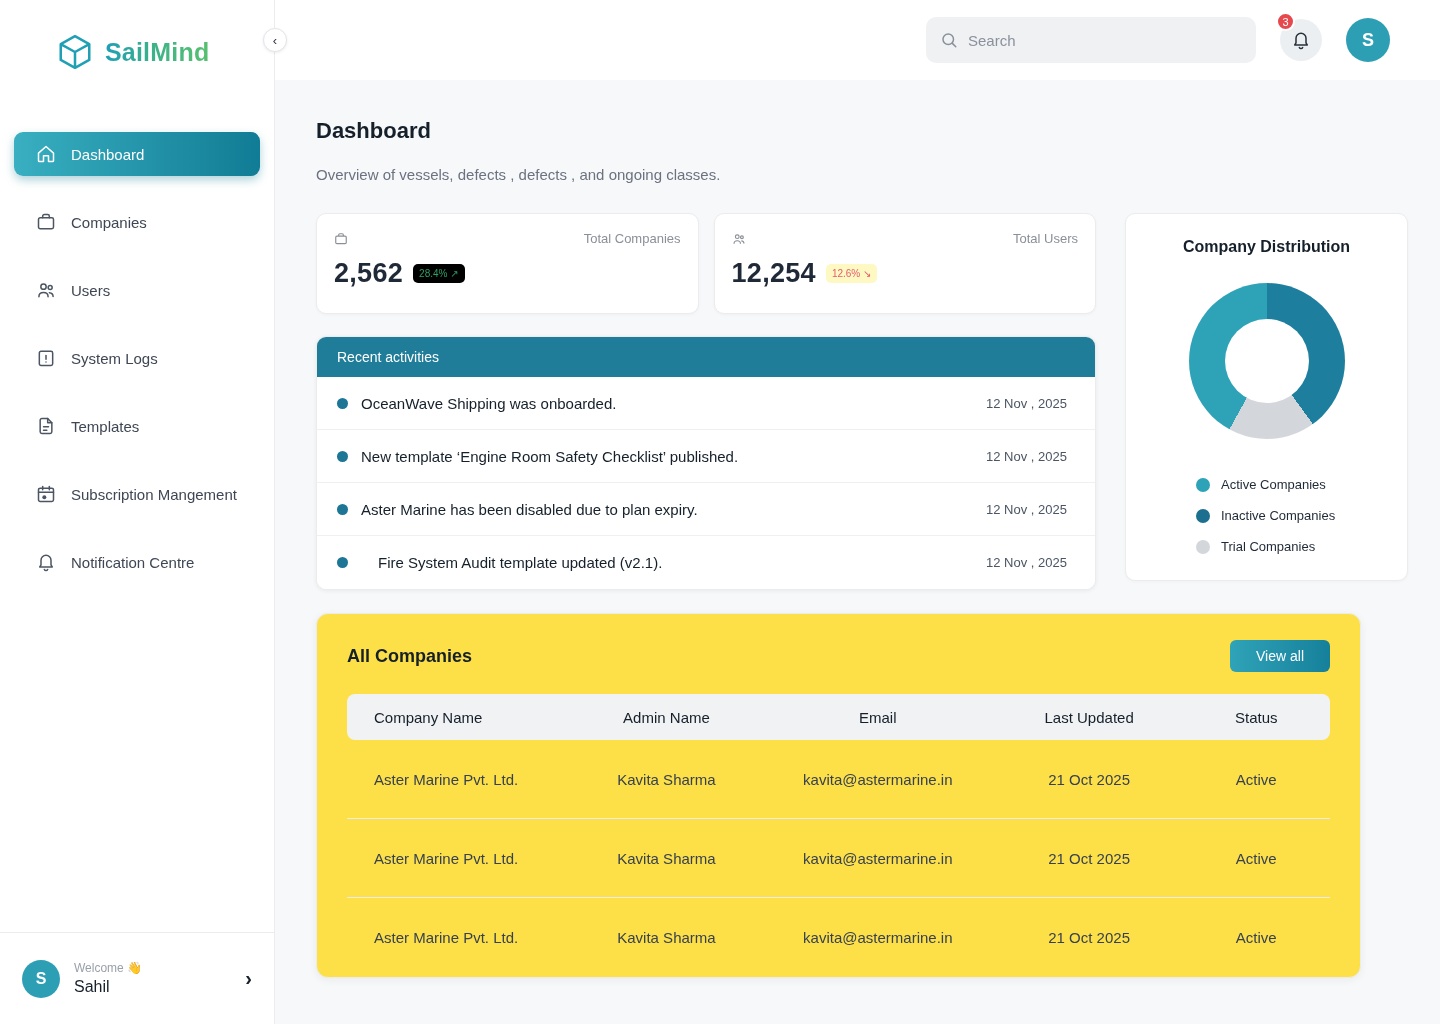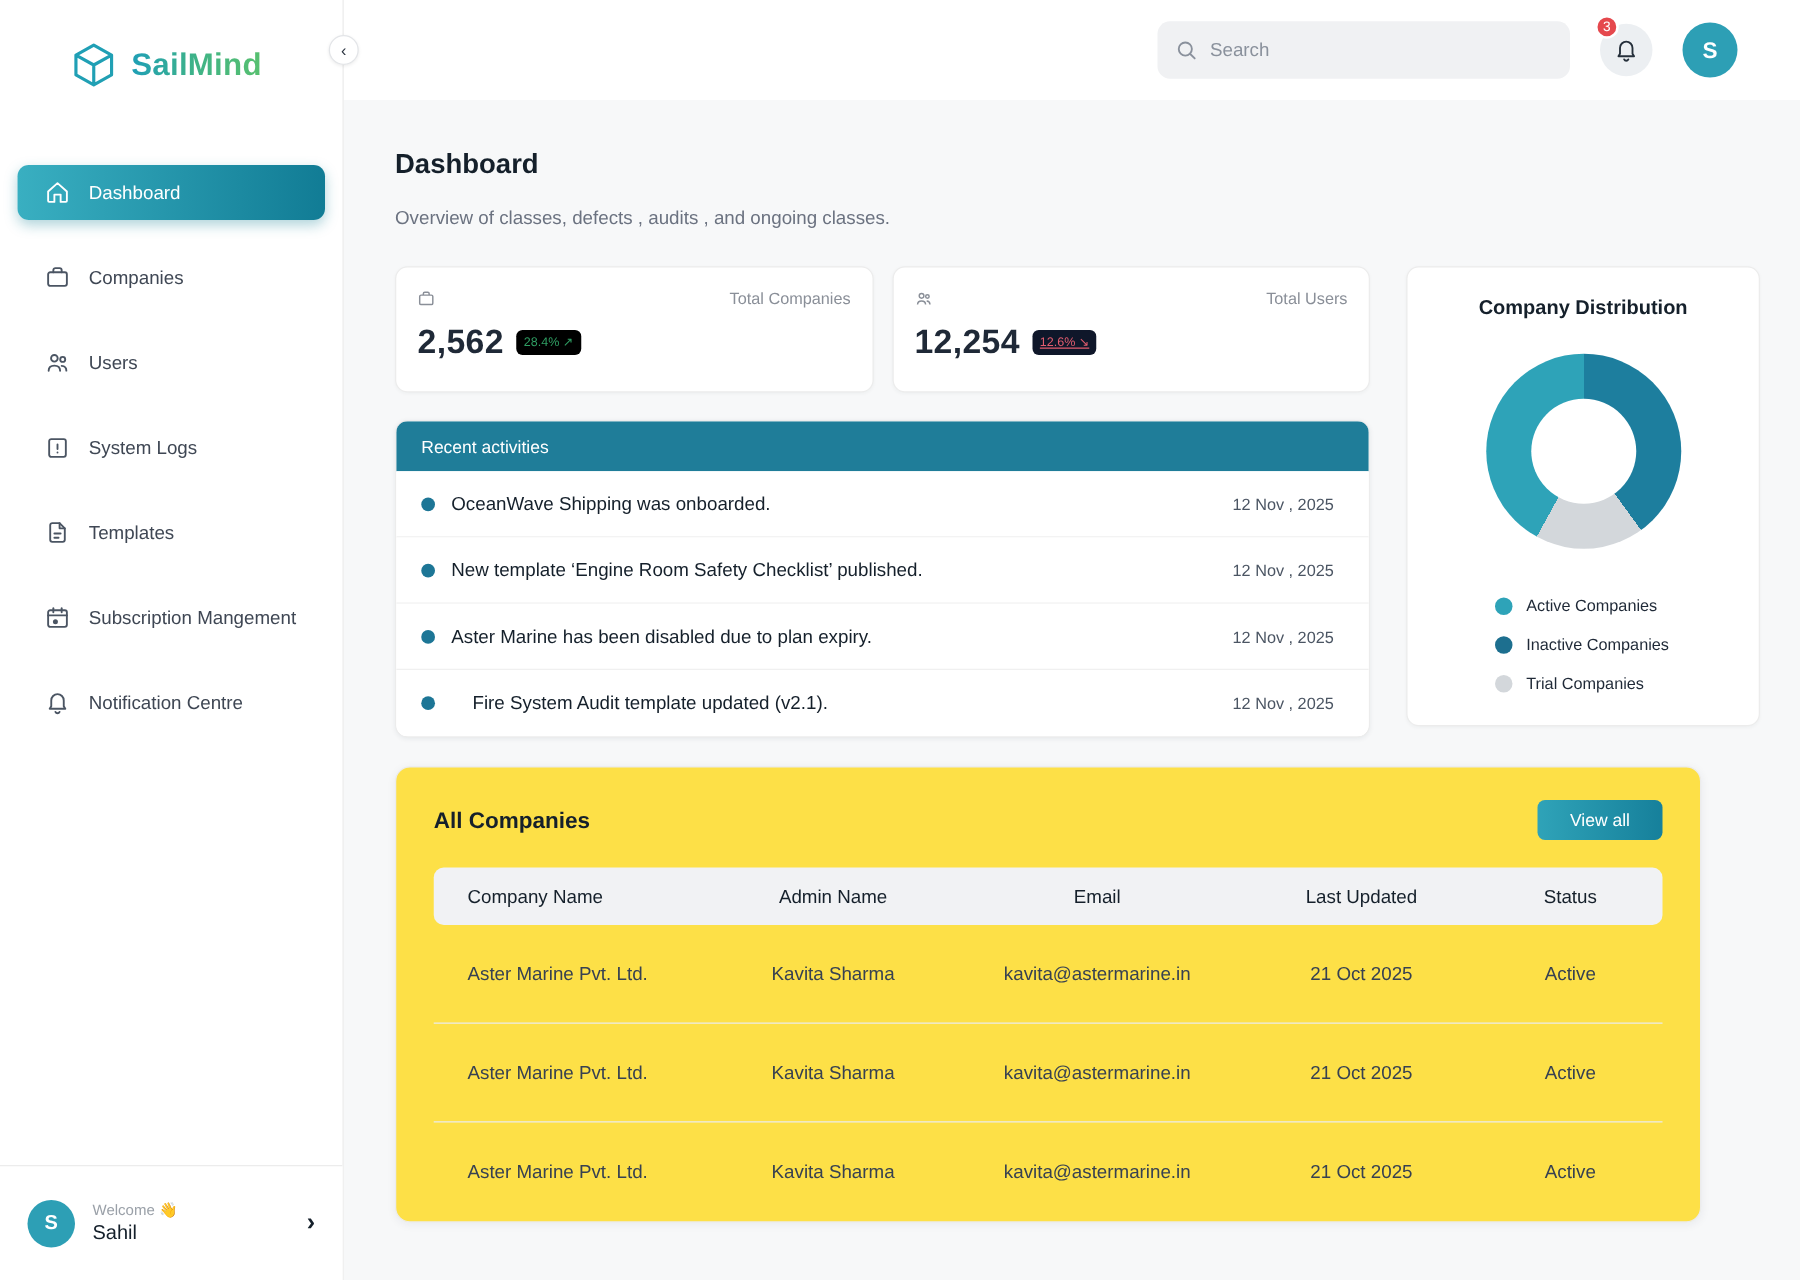--- a/index.html
+++ b/index.html
@@ -101,21 +101,21 @@
   .stat-card {
     flex:1; height:101px; background:#fff; border:1px solid #ECECEC;
     border-radius:10px; padding:17px 17px; box-shadow:0 1px 3px rgba(20,40,60,.04);
   }
   .stat-label { display:flex; align-items:center; gap:7px; font-size:13px; color:#8A8F98;justify-content:space-between; }
   .stat-label .micon { display:flex; color:#8A8F98; }
   .stat-value-row { display:flex; align-items:center; gap:10px; margin-top:12px; }
   .stat-value { font-size:27px; font-weight:bold; color:#1F2937; letter-spacing:.3px; }
   .delta { font-size:10px; padding:4px 6px; border-radius:5px; white-space:nowrap; }
   .delta.up   { background:#000000; color:#2F9E63; }
-  .delta.down { background:#0f172a; color:#E25C6E;text-decoration:underline; }
+  .delta.down { background:#fef9c3; color:#E25C6E; }
 
   .activities {
     margin-top:22px; background:#fff; border-radius:10px; overflow:hidden;
     box-shadow:0 1px 4px rgba(20,40,60,.07); border:1px solid #ECECEC;
   }
   .activities-head {
     height:40px; background:#1F7D99; color:#fff; font-size:14px;
     display:flex; align-items:center; padding-left:20px;
   }
   .activity-row {
@@ -293,21 +293,21 @@
           <path d="M18 15.5 V10 a6 6 0 0 0 -12 0 v5.5 L4.5 18 h15 Z"></path>
           <path d="M10 21 a2.2 2.2 0 0 0 4 0"></path>
         </svg>
     </span>
   </div>
   <div class="avatar-top">S</div>
 </header>
 
 <main class="main">
   <h1 class="page-title">Dashboard</h1>
-  <p class="page-sub">Overview of classes, defects , audits , and ongoing classes.</p>
+  <p class="page-sub">Overview of vessels, defects , defects , and ongoing classes.</p>
 
   <div class="content-grid">
     <div class="left-col">
 
       <div class="stats-row">
         <div class="stat-card">
           <div class="stat-label">
             <span class="micon">
               <svg width="14" height="14" viewBox="0 0 24 24" fill="none" stroke="currentColor" stroke-width="2">
                   <rect x="3" y="7" width="18" height="13" rx="2"></rect>

